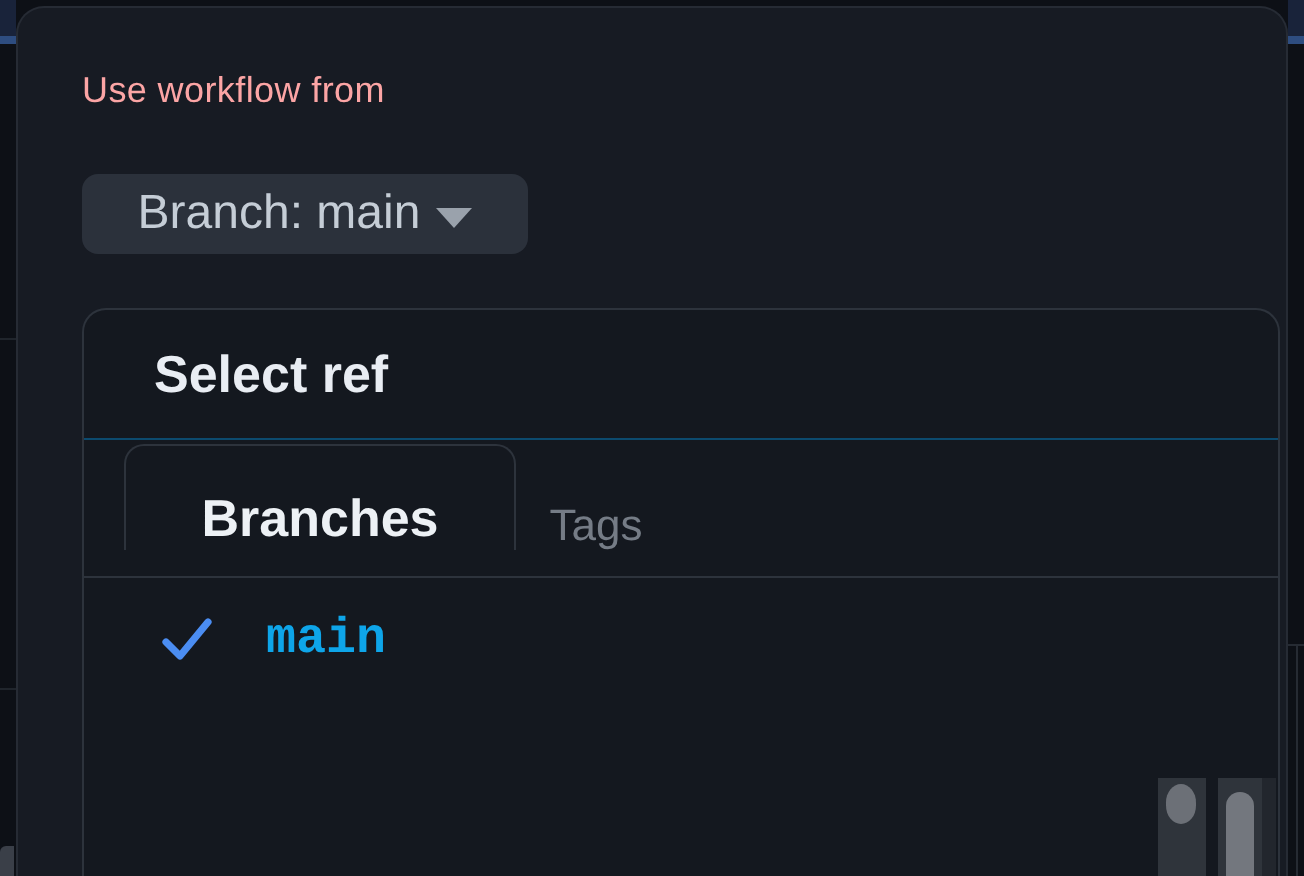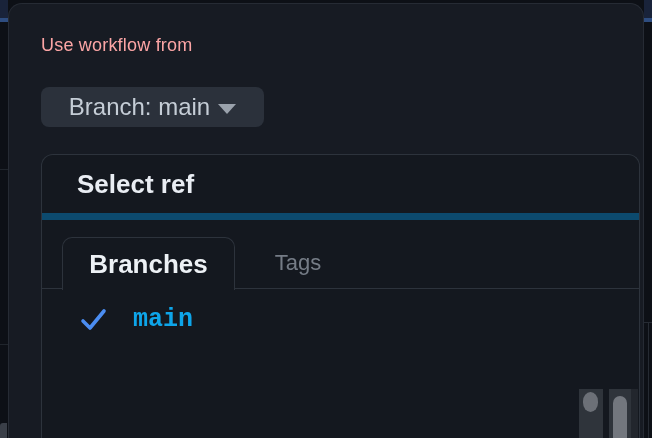--- a/index.html
+++ b/index.html
@@ -45,21 +45,21 @@
 
   
   .panel {
     left:32px; top:150px; width:599px; height:285px;
     background:#14181f;
     border:1px solid #2d333c; border-bottom:none;
     border-radius:12px 12px 0 0;
   }
   .panel-header {
     position:relative; height:65px;
-    border-bottom:7px solid #0c4a6e;
+    border-bottom:1px solid #0c4a6e;
     display:flex; align-items:center; padding-left:35px;
   }
   .panel-title { font-size:26px; font-weight:700; color:#e9edf3; }
 
   .search-area {
     position:relative; height:101px;
     border-bottom:1px solid #2d333c;
     padding:21px 18px 0 18px;
   }
   .search-input {
@@ -74,25 +74,25 @@
   .text-caret {
     left:42px; top:34px; width:3px; height:36px;
     background:#ccd2d9; border-radius:1px;
   }
 
   .tabs-row {
     position:relative; height:69px;
     border-bottom:1px solid #2d333c;
   }
   .tab-active {
-    position:absolute; left:20px; top:17px; width:173px; height:53px;
+    position:absolute; left:20px; top:2px; width:196px; height:53px;
     background:#14181f;
     border:1px solid #2d333c; border-bottom:none;
     border-radius:10px 10px 0 0;
-    display:flex; align-items:center; justify-content:center;
+    display:flex; align-items:flex-end; justify-content:center;
     z-index:2; cursor:pointer;
   }
   .tab-active-label { font-size:26px; font-weight:600; color:#edf1f5; }
   .tab-inactive {
     position:absolute; left:193px; top:17px; width:126px; height:52px;
     display:flex; align-items:center; justify-content:center; cursor:pointer;
   }
   .tab-inactive-label { font-size:22px; color:#757c86; }
 
   .ref-list { position:relative; }

